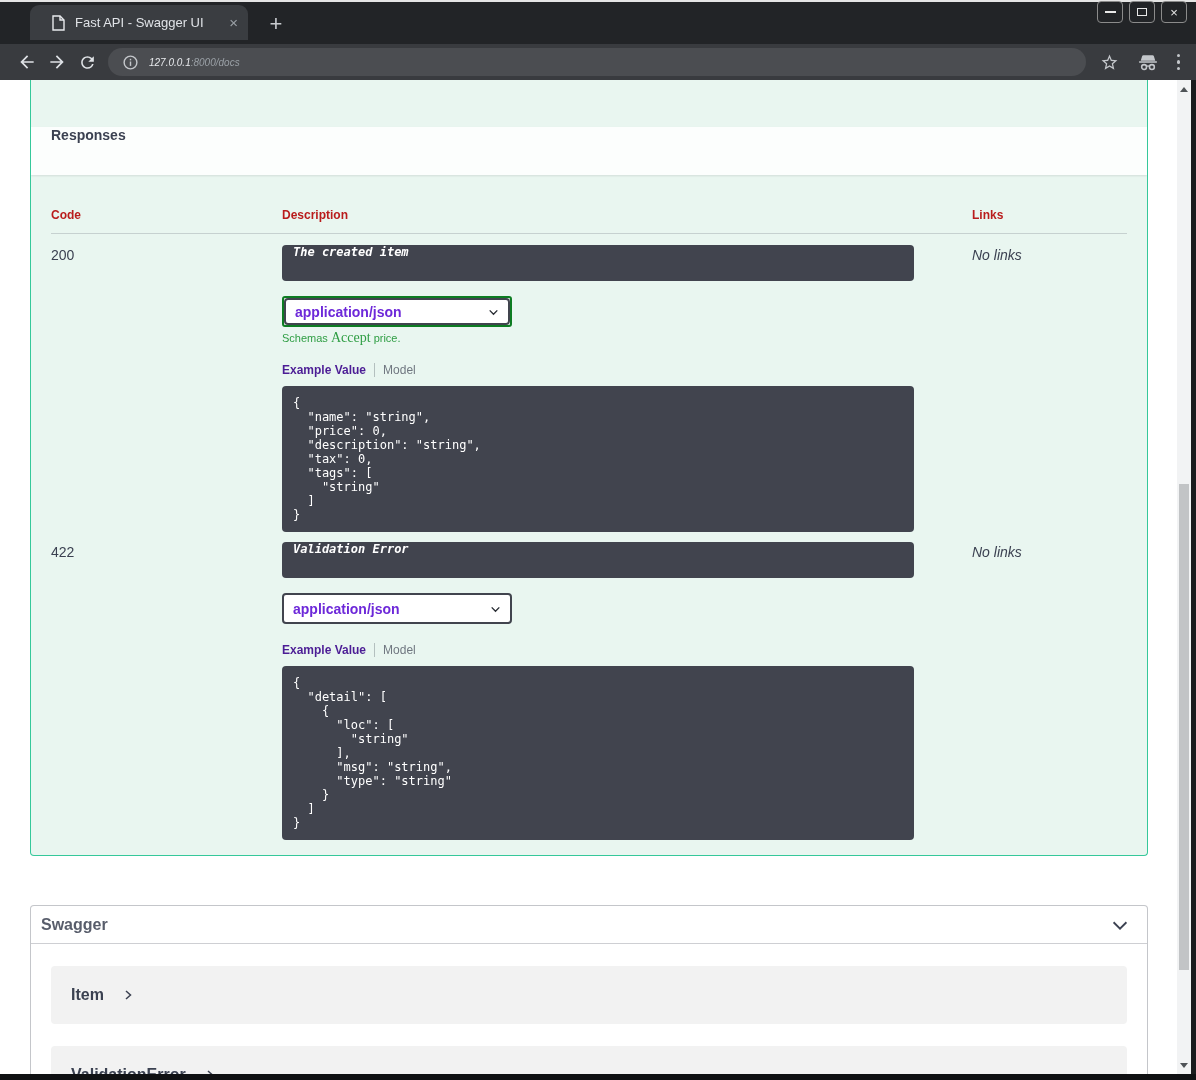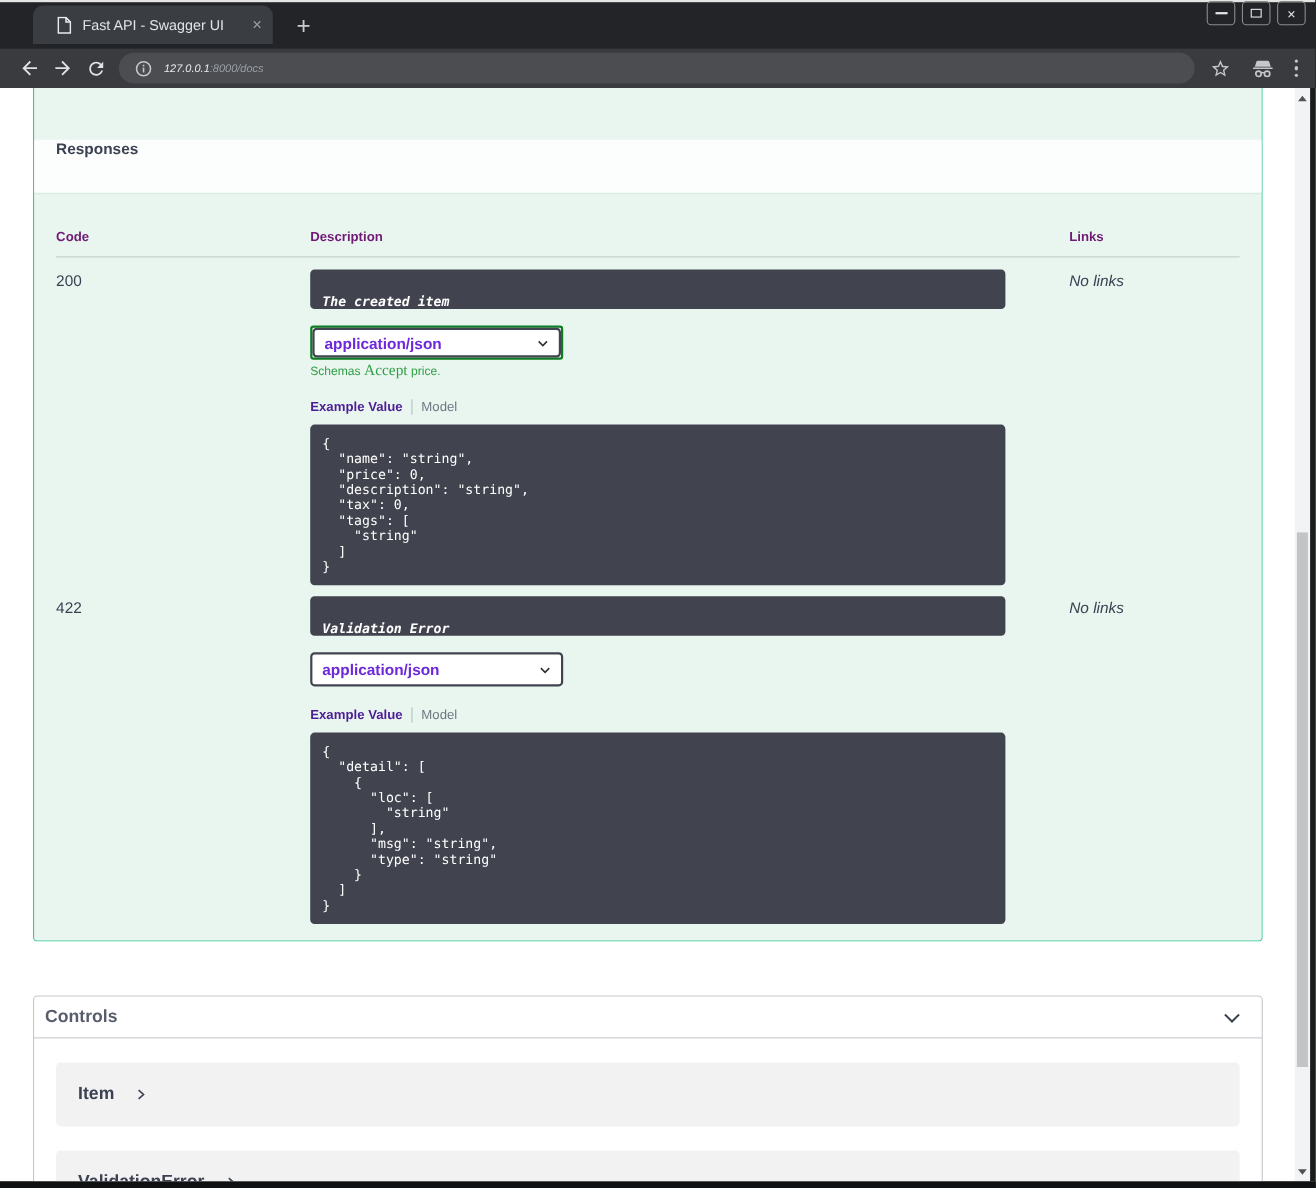--- a/index.html
+++ b/index.html
@@ -48,30 +48,30 @@
              border-left:1px solid #35c89a; border-right:1px solid #35c89a; border-bottom:1px solid #35c89a;
              border-radius:0 0 4px 4px; overflow:hidden; }
   .opblock-spacer { height:47px; }
   .section-header { height:48px; background:rgba(255,255,255,.85); box-shadow:0 1px 2px rgba(0,0,0,.1);
                     display:flex; align-items:flex-start; padding:0 20px; }
   .section-header h4 { font-size:14px; font-weight:bold; color:#3b4151; }
 
   .r-table { margin:0 20px; }
   .r-head { display:grid; grid-template-columns:231px 660px 187px; padding:33px 0 11px 0;
             border-bottom:1px solid rgba(59,65,81,.2); }
-  .r-head > div { font-size:12px; font-weight:bold; color:#701a75; }
+  .r-head > div { font-size:12px; font-weight:bold; color:#b91c1c; }
   .col-links-h, .cell-links { padding-left:30px; }
   .r-row { display:grid; grid-template-columns:231px 660px 187px; }
   .row-200 { padding-top:11px; }
   .row-422 { padding-top:10px; }
   .cell-code { font-size:14px; color:#3b4151; padding-top:2px; }
   .cell-links { font-size:14px; color:#3b4151; font-style:italic; padding-top:2px; }
   .cell-desc { padding-right:28px; }
 
-  .desc-box { height:36px; background:#41444e; border-radius:4px; display:flex; align-items:flex-end;
+  .desc-box { height:36px; background:#41444e; border-radius:4px; display:flex; align-items:flex-start;
               padding-left:11px; margin-bottom:15px; }
   .desc-box span { color:#fff; font-family:"DejaVu Sans Mono", monospace; font-style:italic;
                    font-weight:bold; font-size:12px; }
 
   .sel-wrap { position:relative; display:inline-flex; }
   .accept-border { border:2px solid #0d7c22; border-radius:3px; }
   select.media-sel { appearance:none; -webkit-appearance:none; background:#fff; color:#6d28d9;
                      font-family:"Liberation Sans", sans-serif; font-weight:bold; font-size:14px;
                      border:2px solid #41444e; border-radius:4px; padding:0 30px 0 9px; outline:none; }
   .accept-border select.media-sel { width:226px; height:27px; }
@@ -264,21 +264,21 @@
   ]
 }</pre>
             </div>
             <div class="cell-links">No links</div>
           </div>
         </div>
       </div>
 
       <div class="models">
         <div class="models-header">
-          <h4>Controls</h4>
+          <h4>Swagger</h4>
           <span style="display:flex;">
             <svg width="22" height="22" viewBox="0 0 24 24">
                 <polyline points="5 9 12 16 19 9" fill="none" stroke="#3b4151" stroke-width="2"></polyline>
               </svg>
           </span>
         </div>
         <div class="models-body">
           <div class="model-row">
             <span class="model-name">Item</span>
             <span style="display:flex;">

